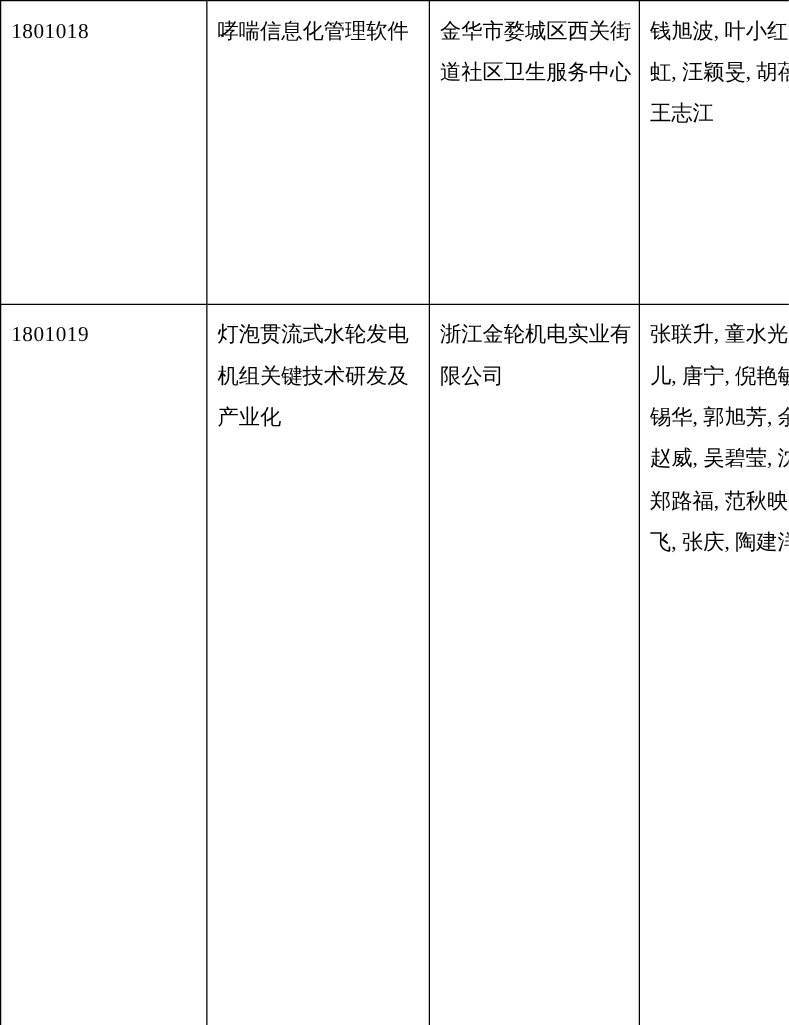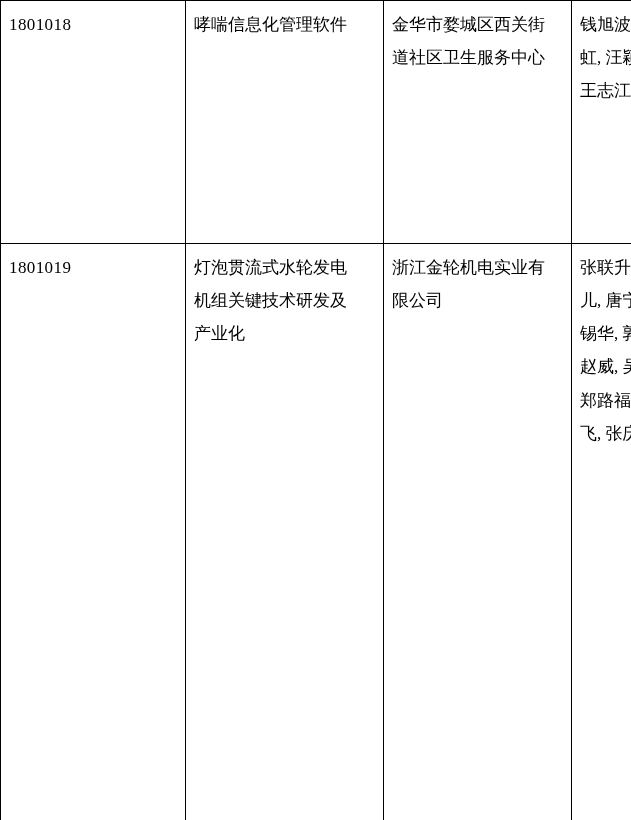--- a/index.html
+++ b/index.html
@@ -15,21 +15,21 @@
     overflow: hidden;
   }
   .doc-table {
     width: 631px;
     border-collapse: collapse;
     table-layout: fixed;
   }
   .doc-table td {
     border: 1px solid #000000;
     vertical-align: top;
-    padding: 7px 24px 7px 8px;
+    padding: 7px 4px 7px 8px;
     font-size: 17px;
     line-height: 1.95;
     word-break: break-all;
   }
   .col-id    { width: 152px; }
   .col-name  { width: 165px; }
   .col-org   { width: 155px; margin-top: 47px; }
   .col-people{ width: 159px; }
 
   .cell-id {

